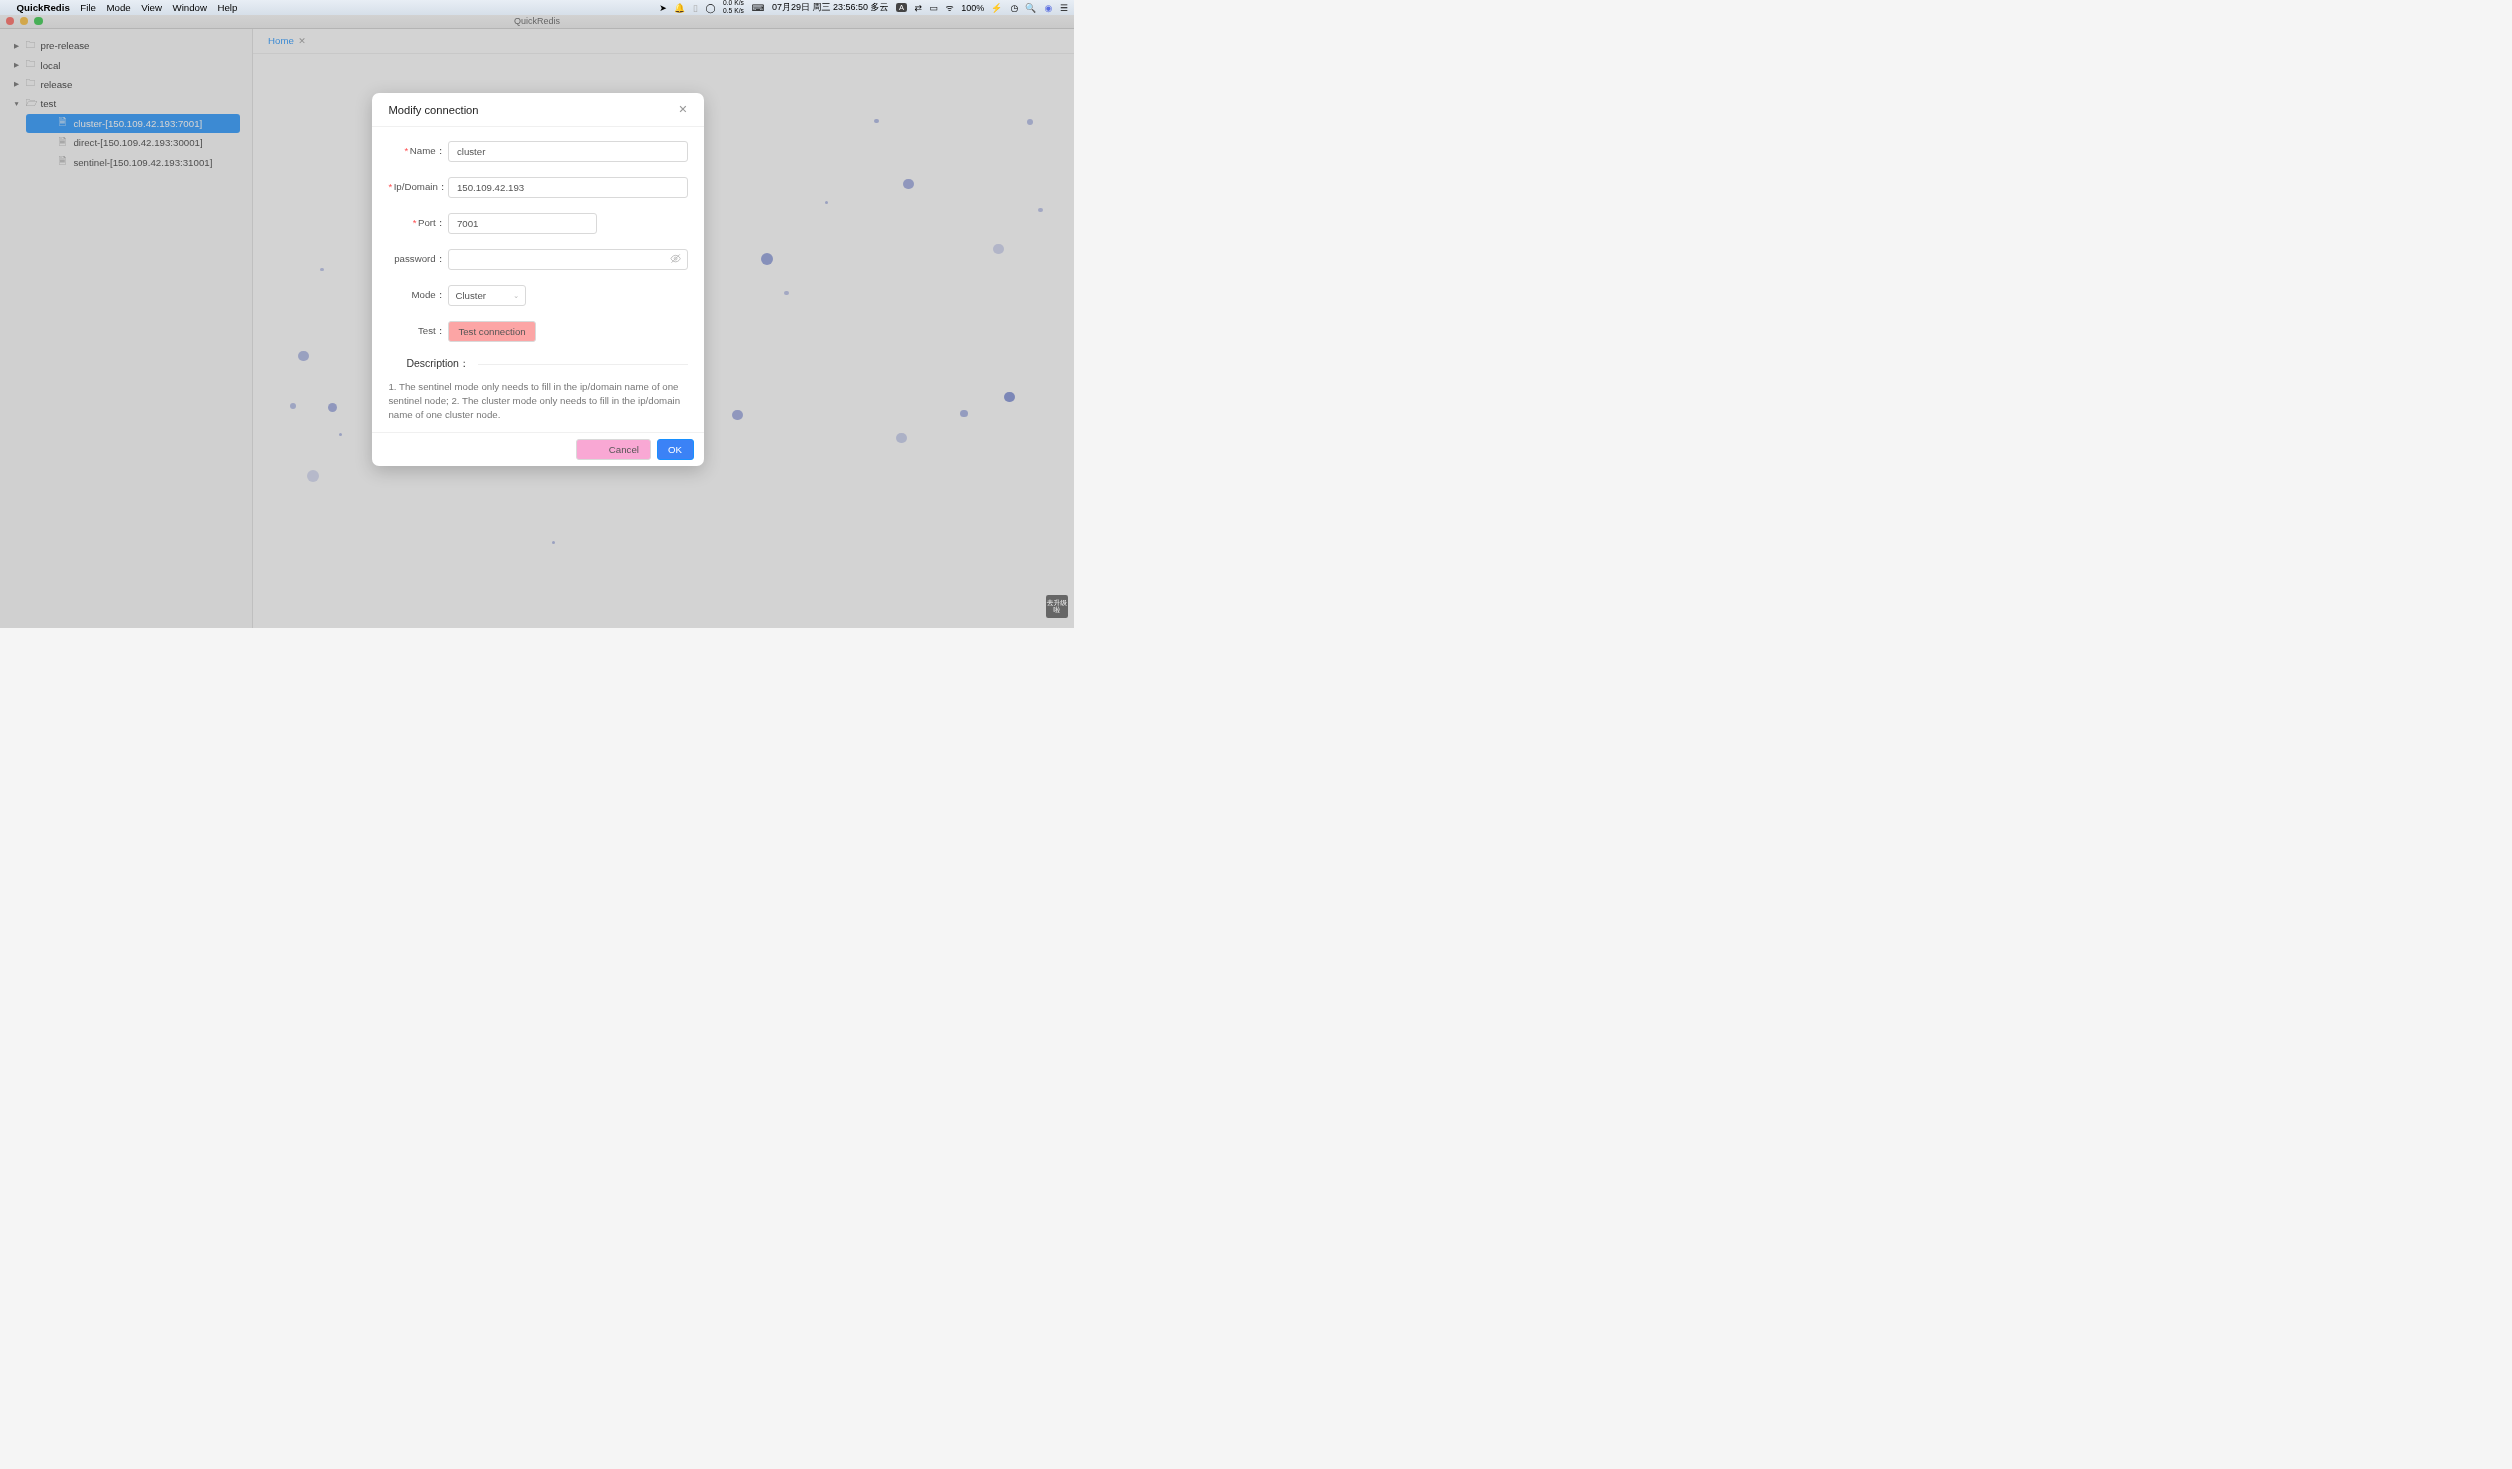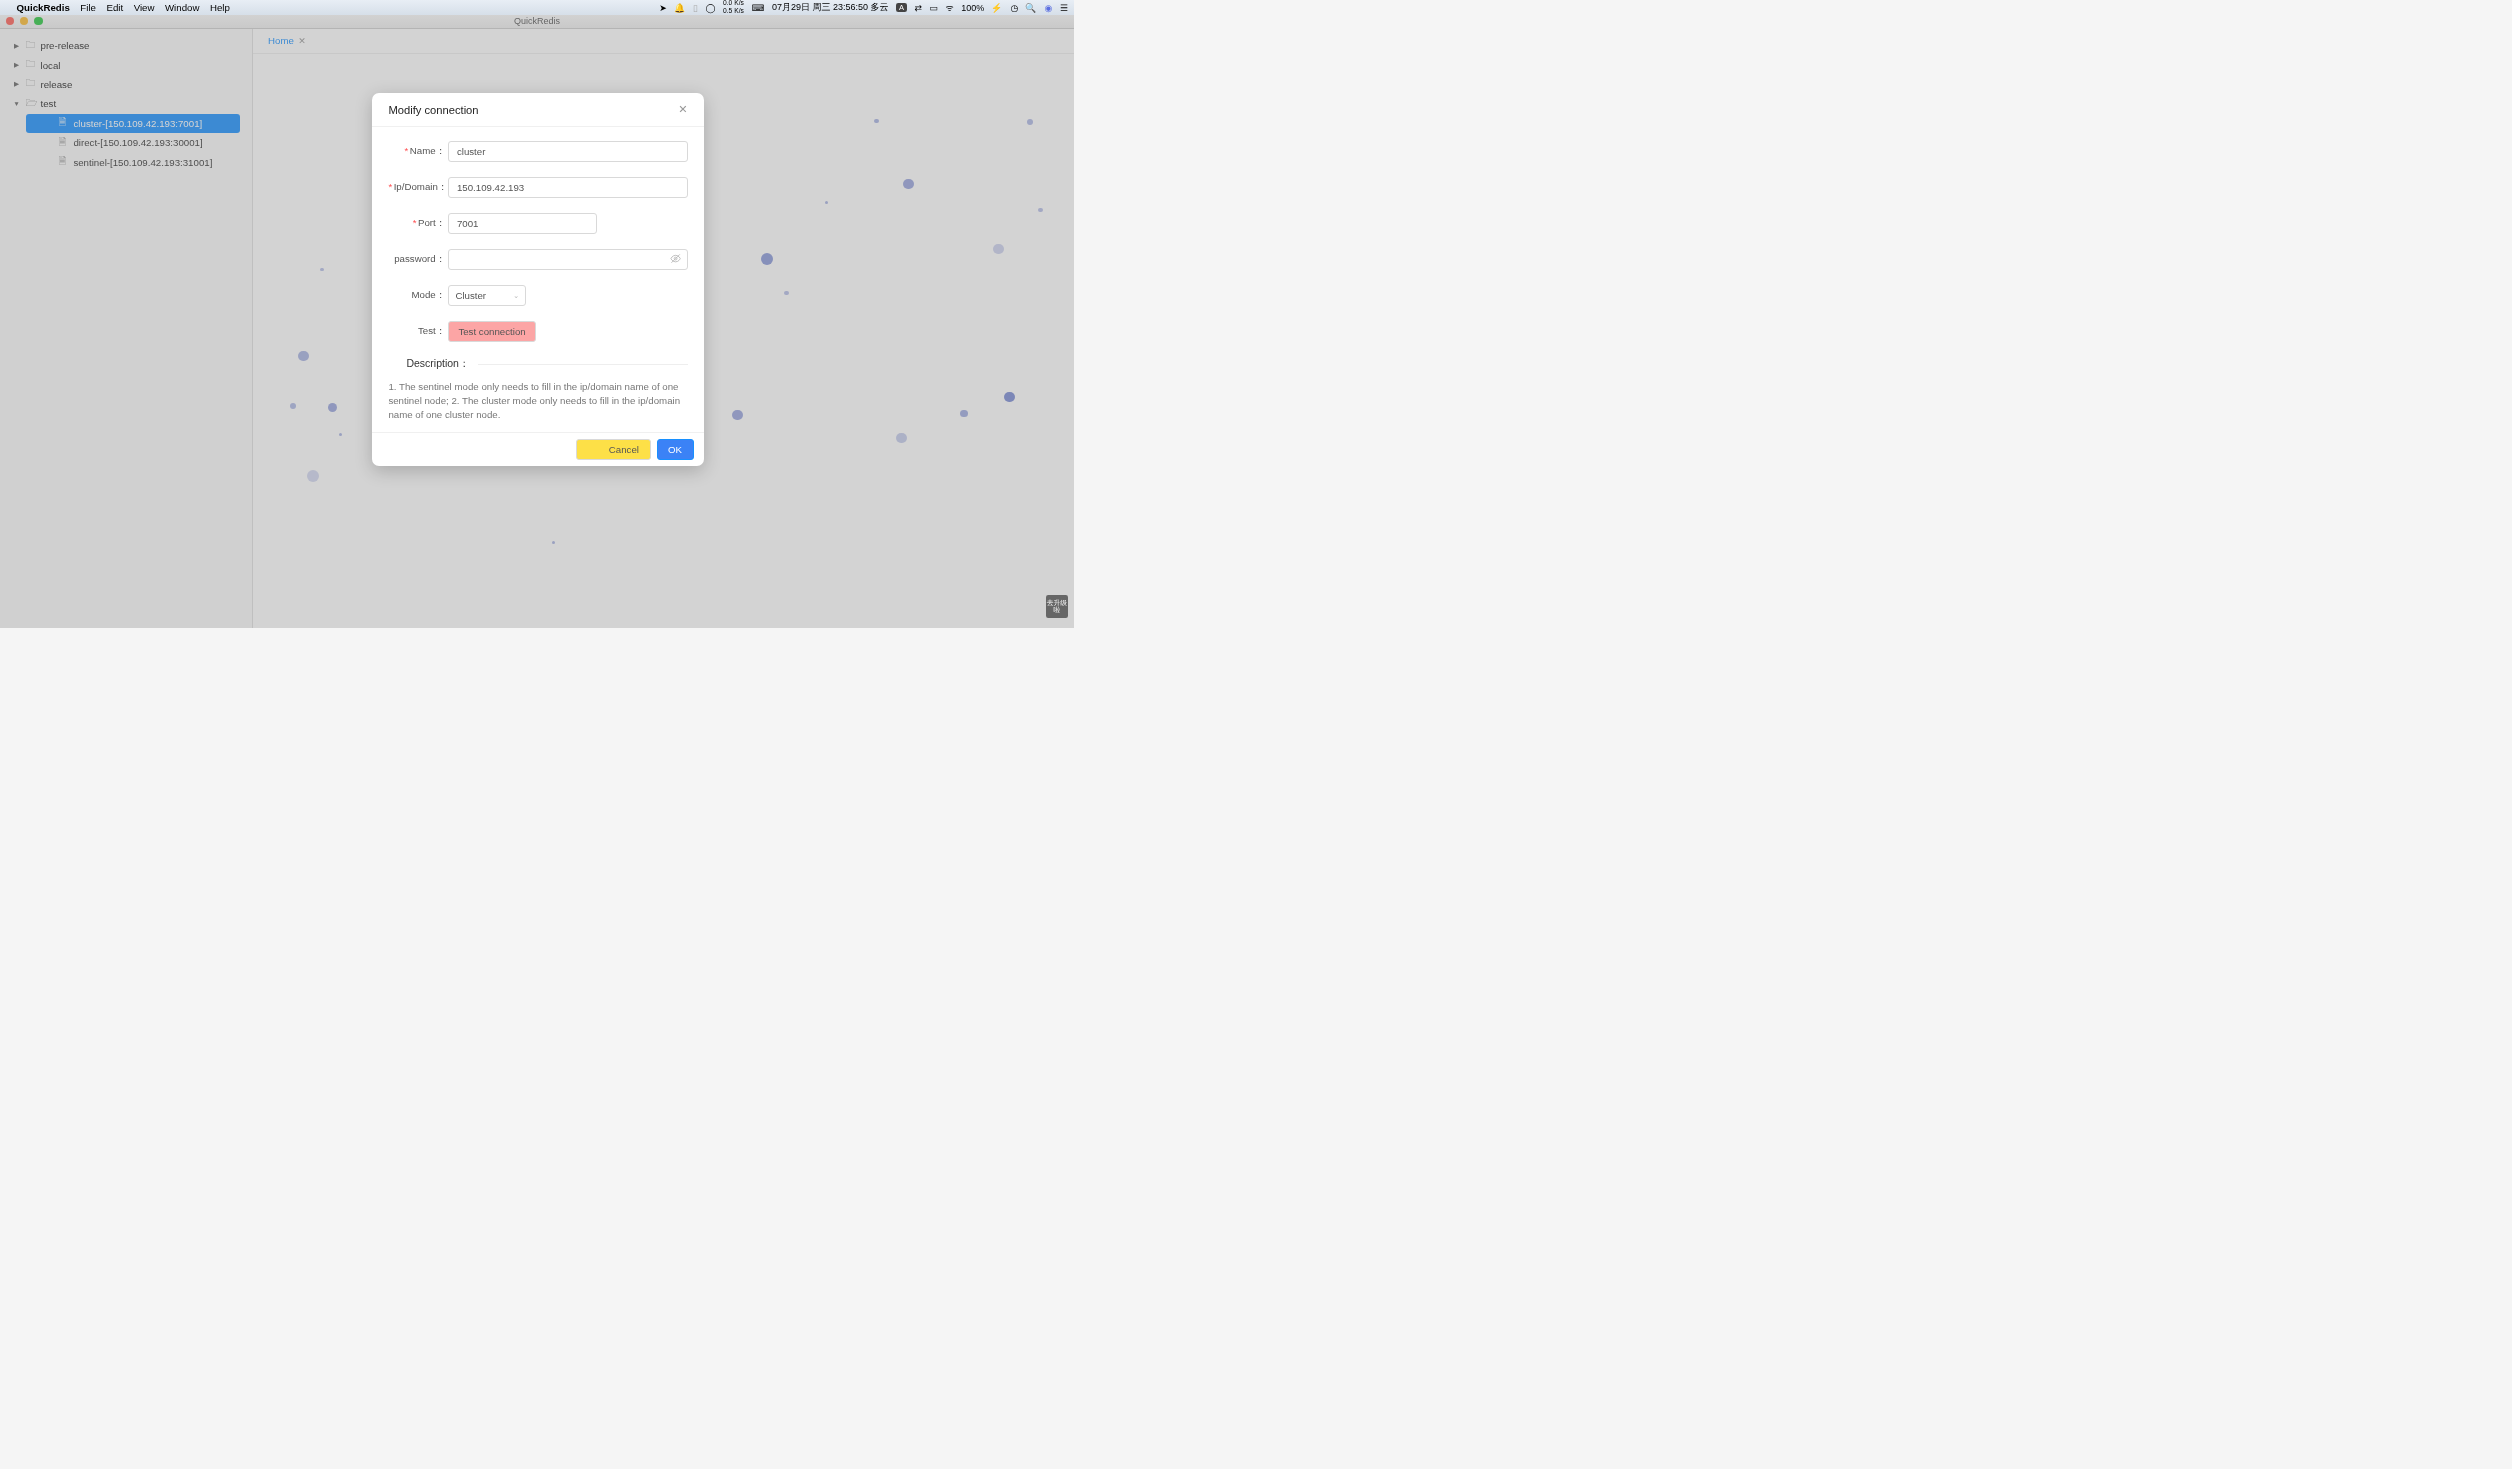--- a/index.html
+++ b/index.html
@@ -62,34 +62,34 @@
     .pwd-wrap { position: relative; flex: 1; display: flex; }
     .pwd-eye { position: absolute; right: 6px; top: 4.5px; color: #bbb; cursor: pointer; }
     .select { flex: 0 0 78px; height: 21px; border: 0.7px solid #d9d9d9; border-radius: 3px; display: flex; align-items: center; justify-content: space-between; padding: 0 6px; font-size: 9.7px; color: #555; cursor: pointer; }
     .select-caret { color: #bbb; font-size: 7.5px; }
     .test-btn { height: 21px; padding: 0 9px; border: 0.7px solid #d9d9d9; border-radius: 3px; font-size: 9.7px; color: #555; background: #fca5a5; cursor: pointer; }
     .desc-header { display: flex; align-items: center; font-size: 10.5px; color: #333; margin: 3px 0 9px 18px; position: relative; }
     .desc-header::after { content: ""; flex: 1; height: 0.7px; background: #eee; margin-left: 9px; margin-top: 1.5px; }
     .desc-text { color: #777; font-size: 9.7px; line-height: 1.45; padding-bottom: 7.5px; }
     .modal-footer { border-top: 0.7px solid #f0f0f0; height: 34px; display: flex; align-items: center; justify-content: flex-end; padding: 0 10.5px; gap: 6px; }
     .btn { height: 21px; padding: 0 10.5px; border-radius: 3px; font-size: 9.7px; cursor: pointer; }
-    .btn-default { background: #fde047; border: 0.7px solid #d9d9d9; color: #555; padding-left: 32px; }
+    .btn-default { background: #f9a8d4; border: 0.7px solid #d9d9d9; color: #555; padding-left: 32px; }
     .btn-primary { background: #3b82f6; border: 0.7px solid #1890ff; color: #fff; }
 
     .corner-badge { position: absolute; right: 6px; bottom: 10.5px; width: 22.4px; height: 22.4px; background: #666; color: #fff; font-size: 6.7px; display: flex; align-items: center; justify-content: center; text-align: center; border-radius: 2.2px; line-height: 1.1; }
   </style>
 </head>
 <body>
 
 <div class="menubar">
   <div class="menubar-left">
     <span class="apple-icon"></span>
     <span class="app-name">QuickRedis</span>
     <span>File</span>
-    <span>Edit</span>
+    <span>Mode</span>
     <span>View</span>
     <span>Window</span>
     <span>Help</span>
   </div>
   <div class="menubar-right">
     <span class="mitem">➤</span>
     <span class="mitem">🔔</span>
     <span class="mitem" style="color:#aaa">▯</span>
     <span class="mitem">◯</span>
     <span class="mitem" style="font-size:6.7px; line-height:1; flex-direction:column;">

